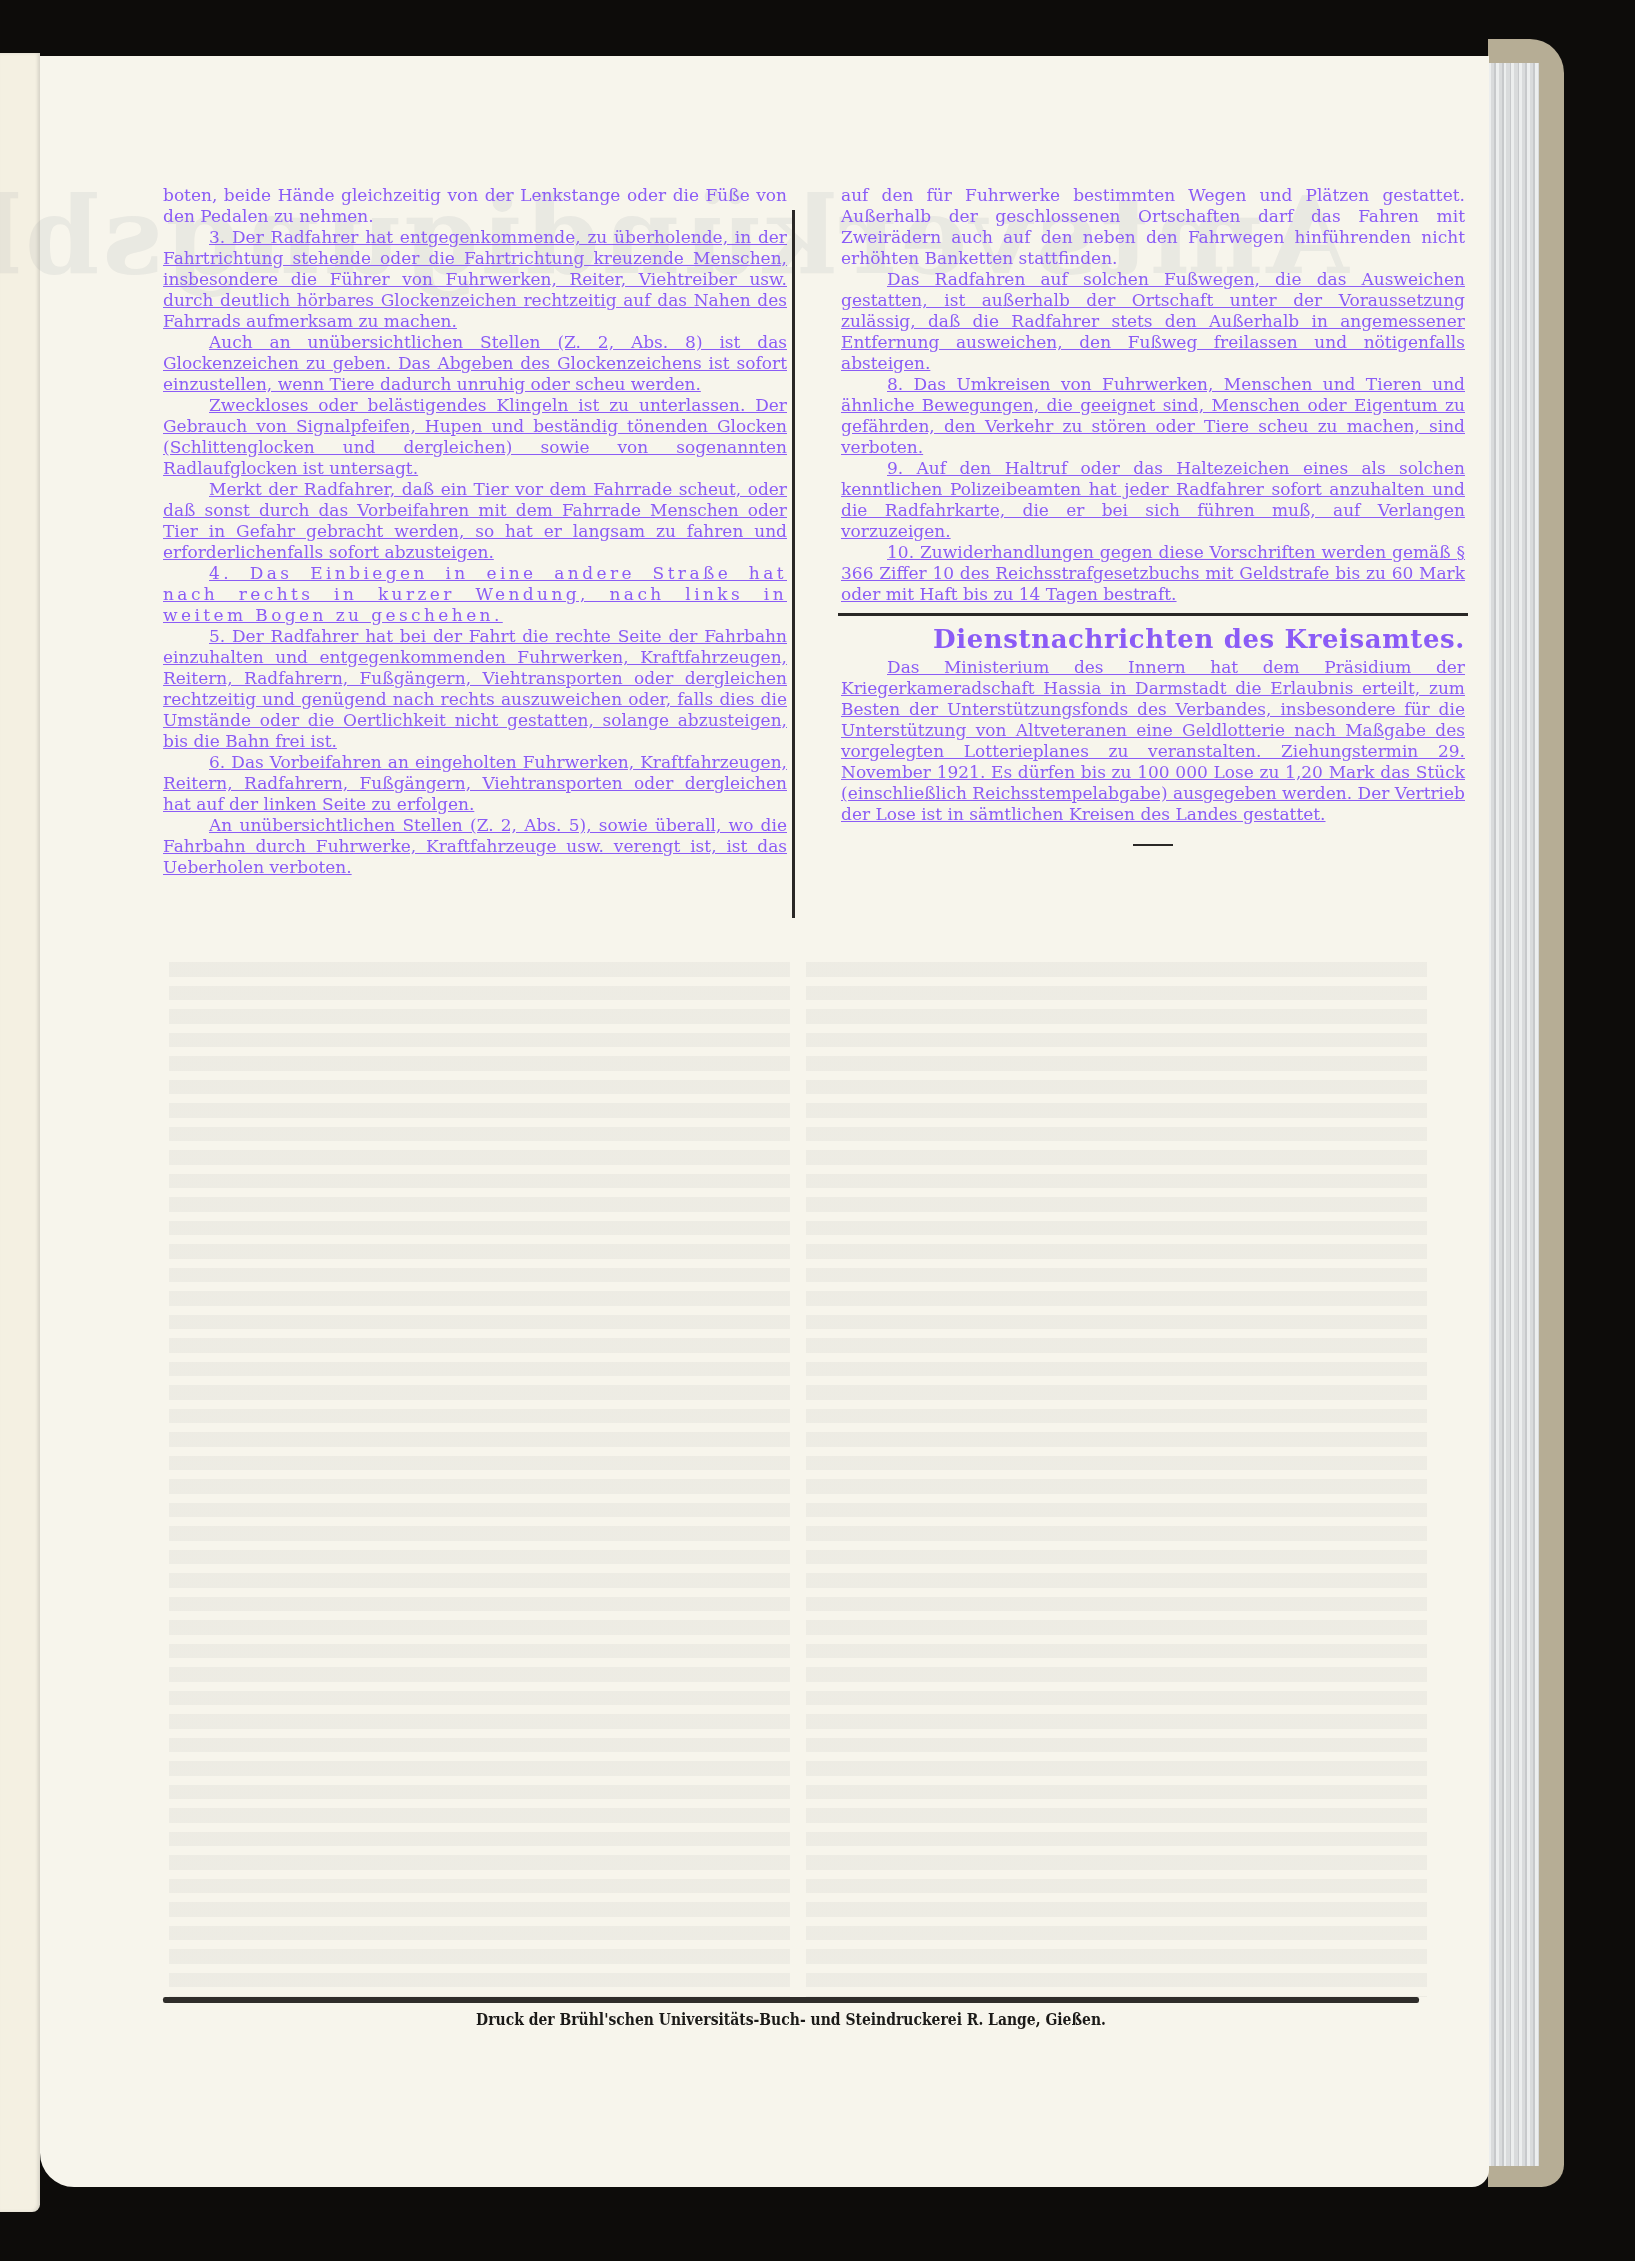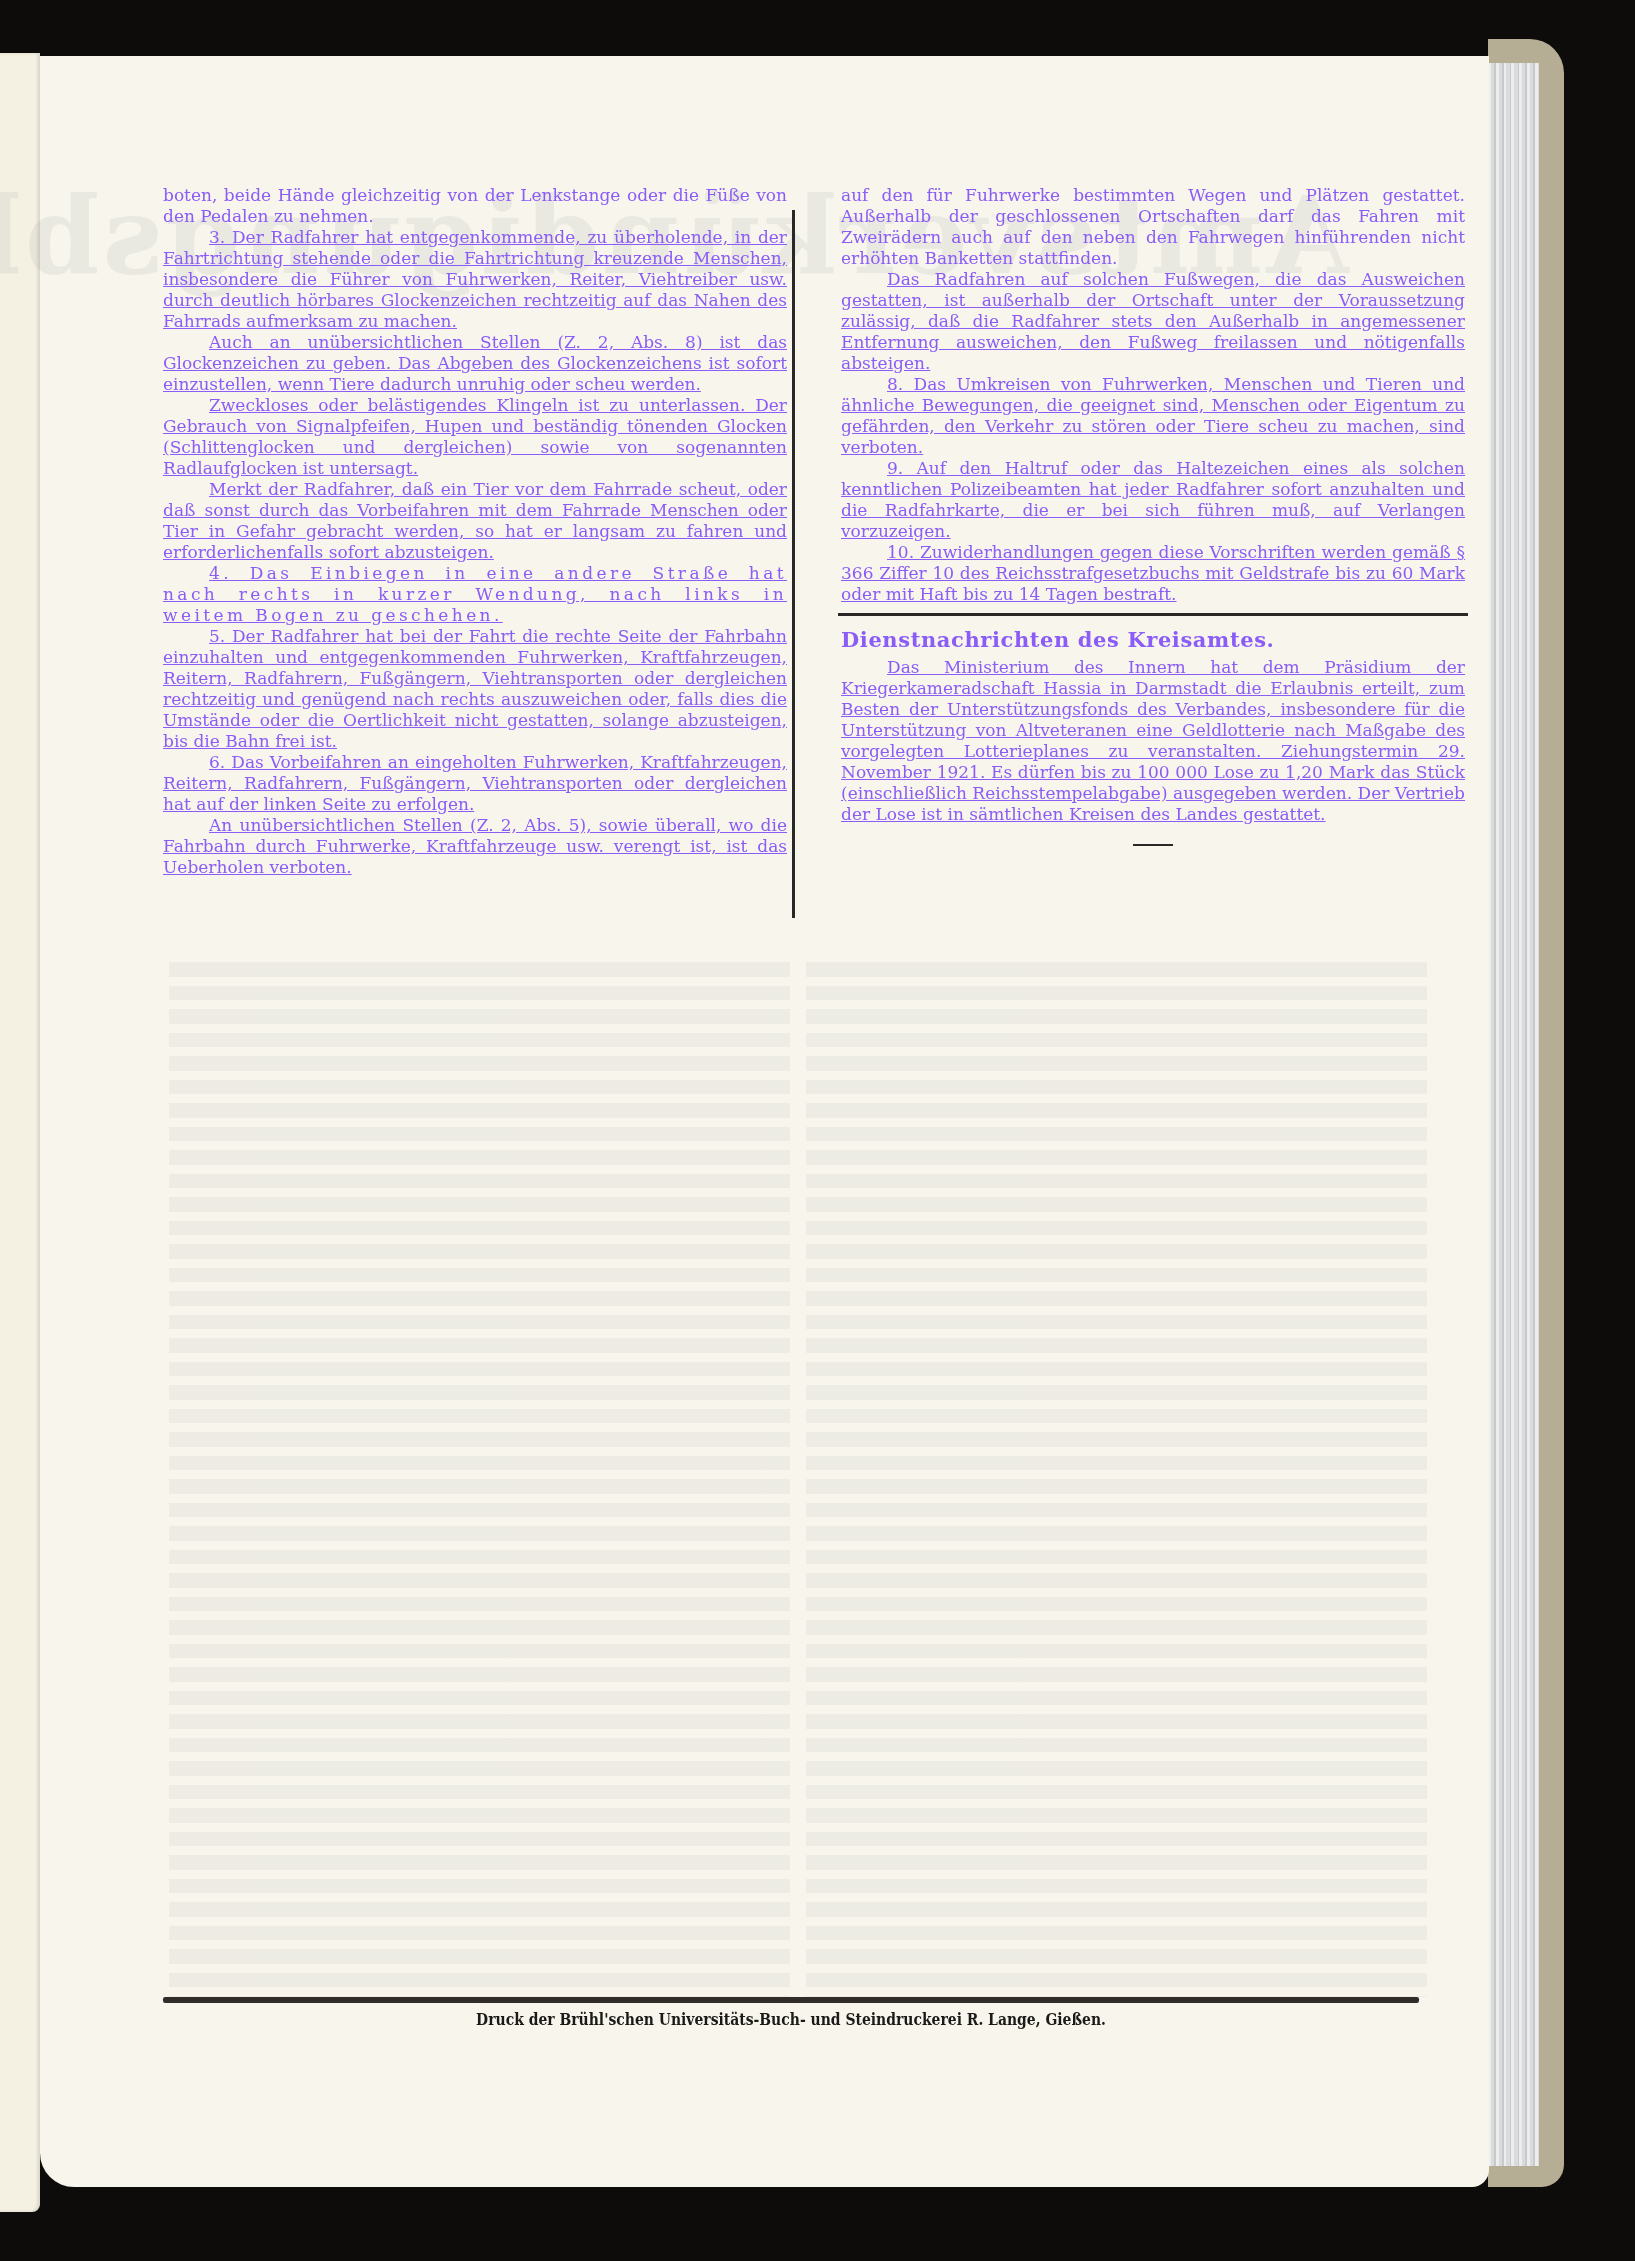--- a/index.html
+++ b/index.html
@@ -46,21 +46,21 @@
     .col-left { left: 163px; }
     .col-right { left: 841px; }
     .column p { margin: 0; text-indent: 0; }
     .column p.ind { text-indent: 46px; text-decoration: underline; }
     .spaced { letter-spacing: 3.4px; }
     .col-rule {
       position: absolute; left: 792px; top: 210px; width: 2.8px; height: 708px;
       background: #2a2826;
     }
     .heading {
-      text-align: left; font-weight: bold; font-size: 21px; line-height: 31px;
+      text-align: right; font-weight: bold; font-size: 26px; line-height: 31px;
       margin: 7.8px 0 2.2px 0; letter-spacing: 0.6px;
     }
     .short-rule {
       width: 40px; height: 2.2px; background: #2a2826; margin: 19px auto 17px auto;
     }
     .footer-rule {
       position: absolute; left: 163px; top: 1997px; width: 1256px; height: 5.6px;
       background: #2f2d2a; border-radius: 2.2px;
     }
     .footer {

